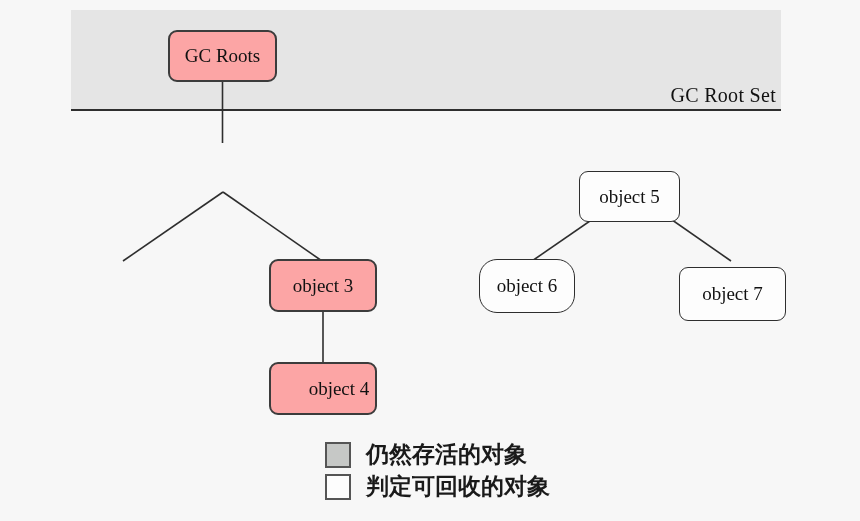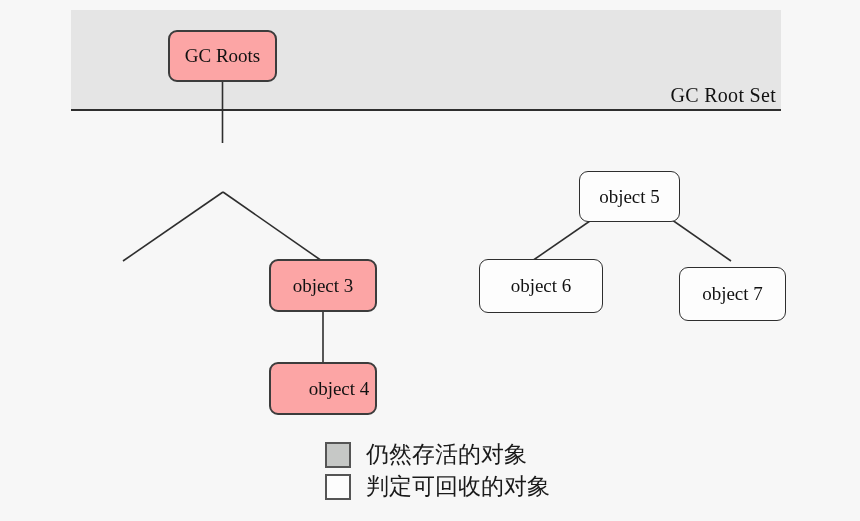--- a/index.html
+++ b/index.html
@@ -62,20 +62,21 @@
   }
   .legend-swatch.alive { background: #c6c8c6; }
   .legend-swatch.collectable { background: #fdfdfd; }
   .legend-label {
     position: absolute;
     font-size: 23px;
     line-height: 26px;
     white-space: nowrap;
     z-index: 2;
     color: #1a1a1a;
+    font-weight: bold;
   }
 </style>
 </head>
 <body>
 
 <div class="stage">
 
   <svg class="edges" viewBox="0 0 860 521" xmlns="http://www.w3.org/2000/svg">
     <line x1="222.5" y1="82" x2="222.5" y2="143" stroke="#2e2e2e" stroke-width="1.6"></line>
     <line x1="223" y1="192" x2="123" y2="261" stroke="#2e2e2e" stroke-width="1.6"></line>
@@ -100,21 +101,21 @@
   </div>
 
   <div class="node alive" style="left:269px; top:362px; width:108px; height:53px;padding-left:32px;">
     <span>object 4</span>
   </div>
 
   <div class="node collectable" style="left:579px; top:142px; width:101px; height:51px;margin-top:29px;">
     <span>object 5</span>
   </div>
 
-  <div class="node collectable" style="left:479px; top:259px; width:124px; height:54px;">
+  <div class="node collectable" style="left:479px; top:259px; width:96px; height:54px;border-radius:18px;">
     <span>object 6</span>
   </div>
 
   <div class="node collectable" style="left:679px; top:267px; width:107px; height:54px;text-align:right;">
     <span>object 7</span>
   </div>
 
   <div>
     <span class="legend-swatch alive" style="left:325px; top:442px;"></span>
     <span class="legend-label" style="left:366px; top:442px;">仍然存活的对象</span>

